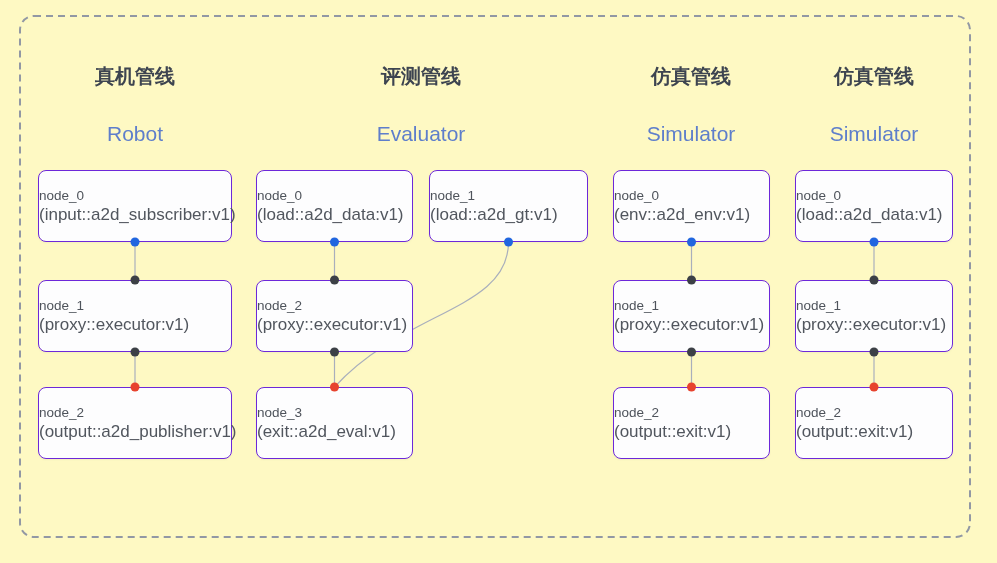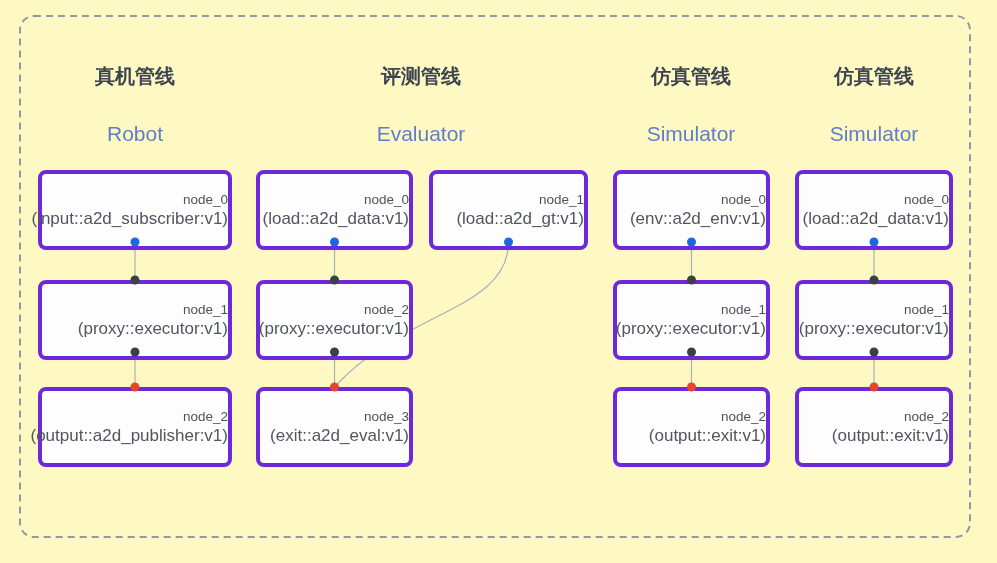--- a/index.html
+++ b/index.html
@@ -41,28 +41,28 @@
     transform: translateX(-50%);
     font-size: 21px;
     font-weight: 400;
     color: #5e7ecb;
     white-space: nowrap;
     z-index: 2;
   }
 
   .node {
     position: absolute;
-    height: 80px;
+    height: 72px;
     background: #fdfdfe;
-    border: 4px solid #6d28d9;
+    border: 1px solid #6d28d9;
     border-radius: 8px;
     box-sizing: border-box;
     display: flex;
     flex-direction: column;
-    align-items: flex-end;
+    align-items: flex-start;
     justify-content: center;
     gap: 4px;
     z-index: 2;
     box-shadow: 0 1px 2px rgba(60, 70, 100, 0.05);
   }
   .node-name { font-size: 13.5px; color: #4e535b; line-height: 1; }
   .node-type { font-size: 17px; color: #51565e; line-height: 1; white-space: nowrap; }
 </style>
 </head>
 <body>

